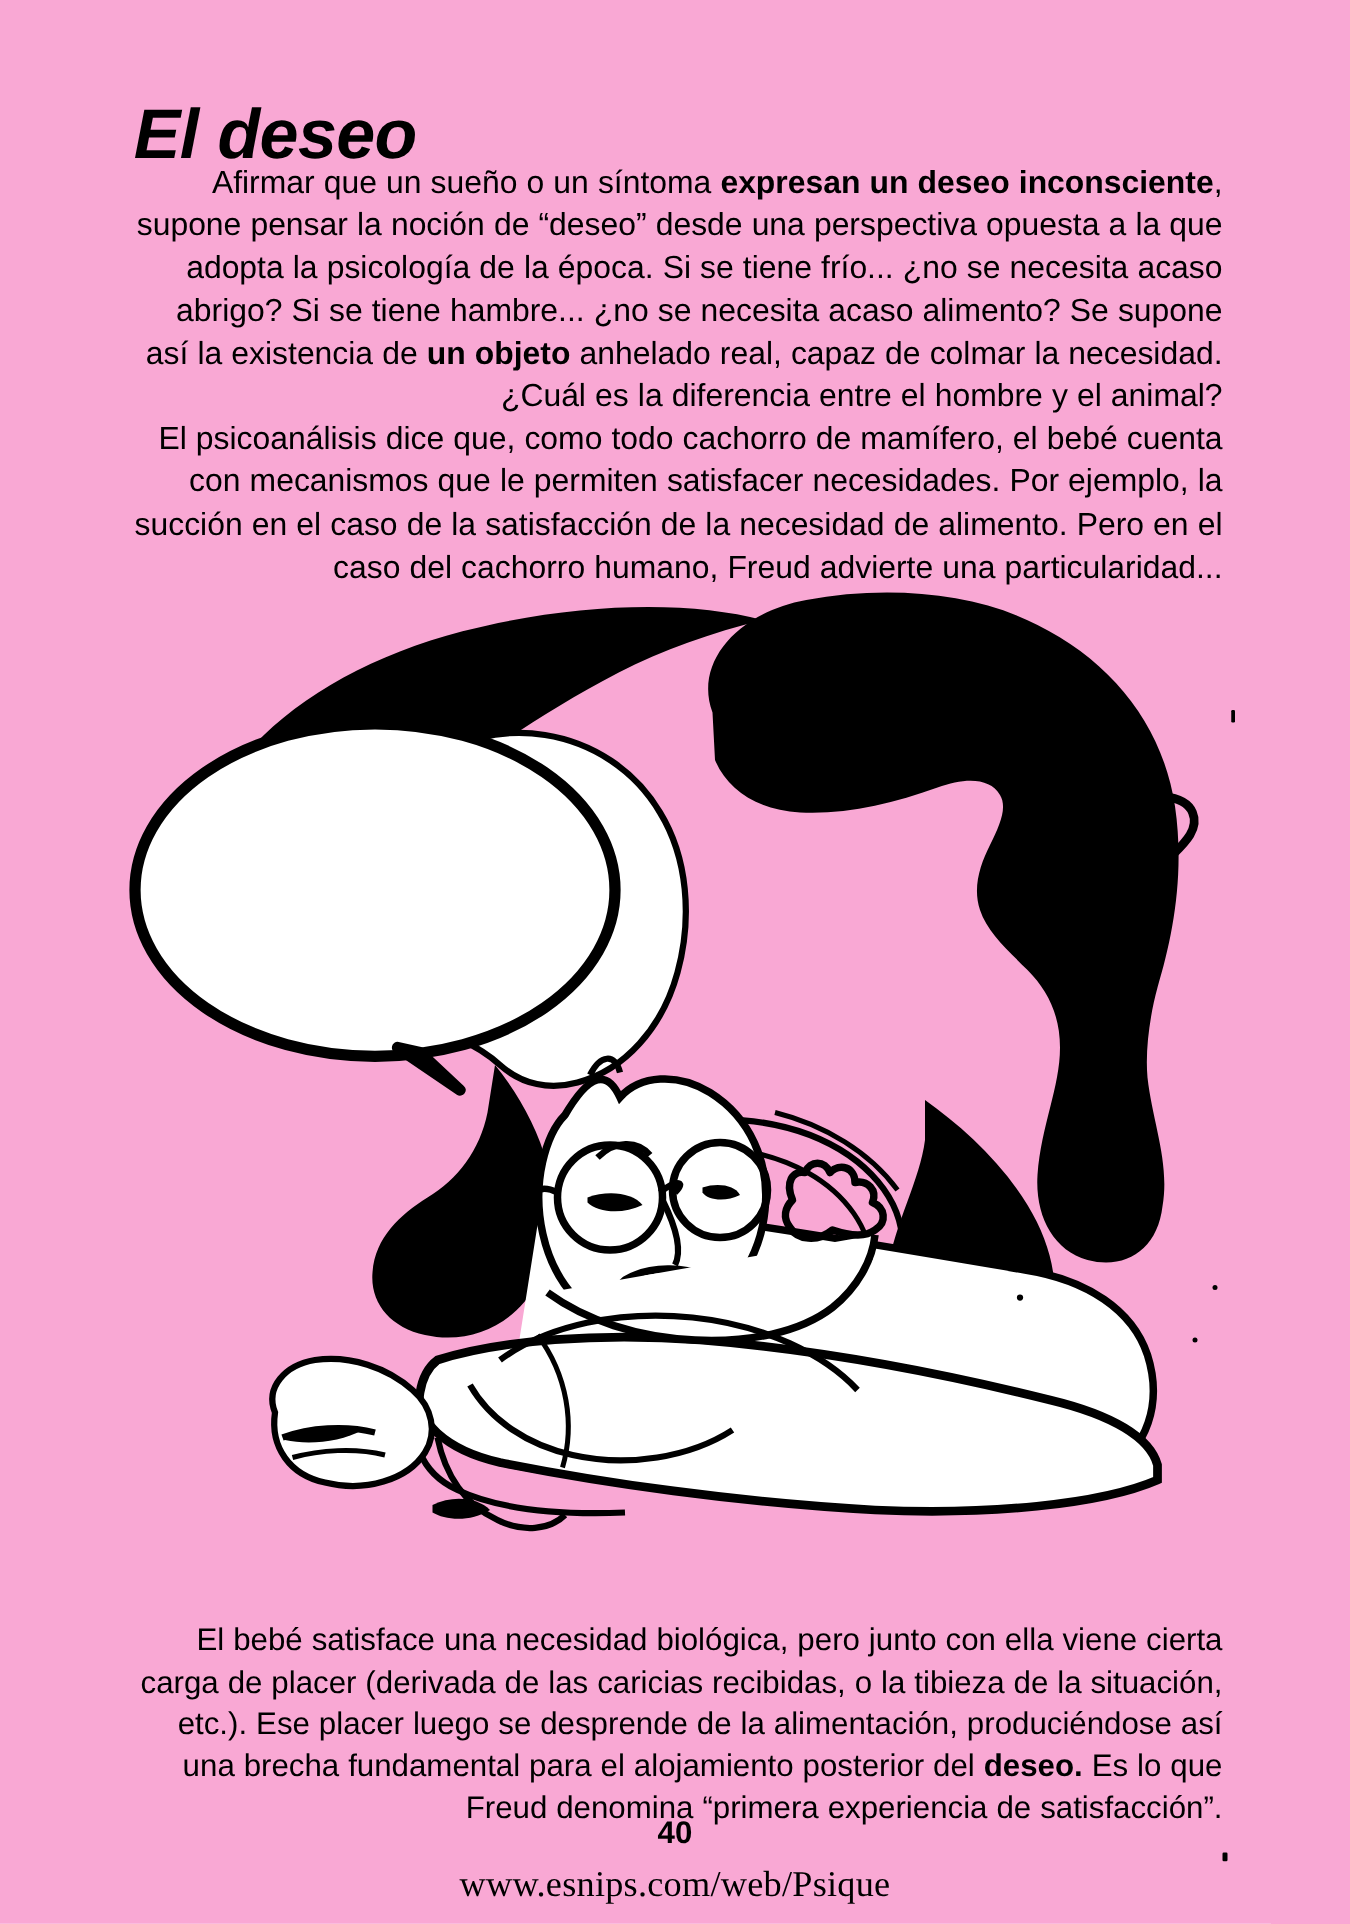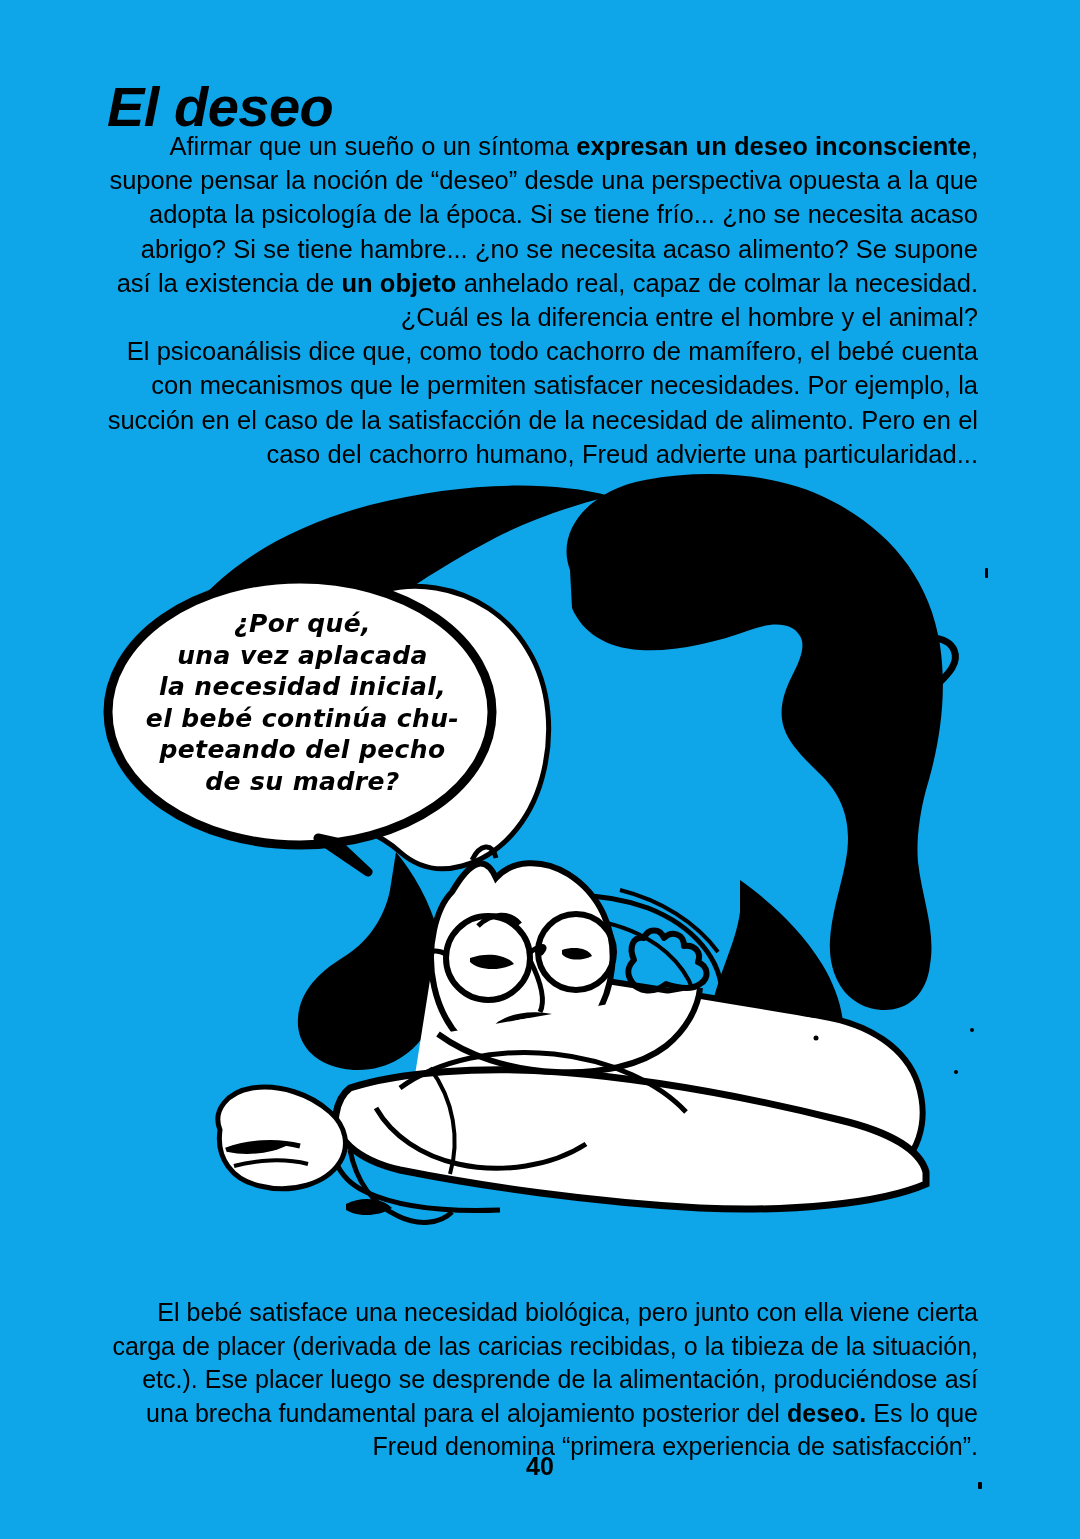--- a/index.html
+++ b/index.html
@@ -12,21 +12,21 @@
     height: 1539px;
     position: relative;
     font-family: "Liberation Sans", sans-serif;
     color: #000000;
     overflow: hidden;
   }
 
   .page {
     position: absolute;
     inset: 0;
-    background: #0ea5e9;
+    background: #f9a8d4;
   }
 
   
   .title {
     position: absolute;
     left: 107px;
     top: 38px;
     font-size: 56px;
     line-height: 62px;
     font-weight: bold;
@@ -329,28 +329,23 @@
       <ellipse cx="200" cy="252" rx="192" ry="133" fill="#fff" stroke="#000" stroke-width="9"></ellipse>
       <path fill="#fff" stroke="#000" stroke-width="9" stroke-linejoin="round" d="
         M 218 378
         L 268 412
         L 236 382 Z"></path>
     </svg>
 
     <div class="speck" style="left:885px; top:108px; width:3px; height:10px; border-radius:1px;"></div>
   </div>
 
-  <div class="speech-text">¿Por qué,
-una vez aplacada
-la necesidad inicial,
-el bebé continúa chu-
-peteando del pecho
-de su madre?</div>
 
   <div class="bodytext" id="bottom-text">
     <p class="para"><span>El bebé satisface una necesidad biológica, pero junto con ella viene cierta carga de placer (derivada de las caricias recibidas, o la tibieza de la situación, etc.). Ese placer luego se desprende de la alimentación, produciéndose así una brecha fundamental para el alojamiento posterior del </span><b>deseo.</b><span> Es lo que Freud denomina “primera experiencia de satisfacción”.</span></p>
   </div>
 
   <div class="page-number">40</div>
+  <div class="site-url">www.esnips.com/web/Psique</div>
 
   <div class="speck" style="left:978px; top:1482px; width:4px; height:7px; border-radius:1px;"></div>
 
 </div>
 
 </body></html>

